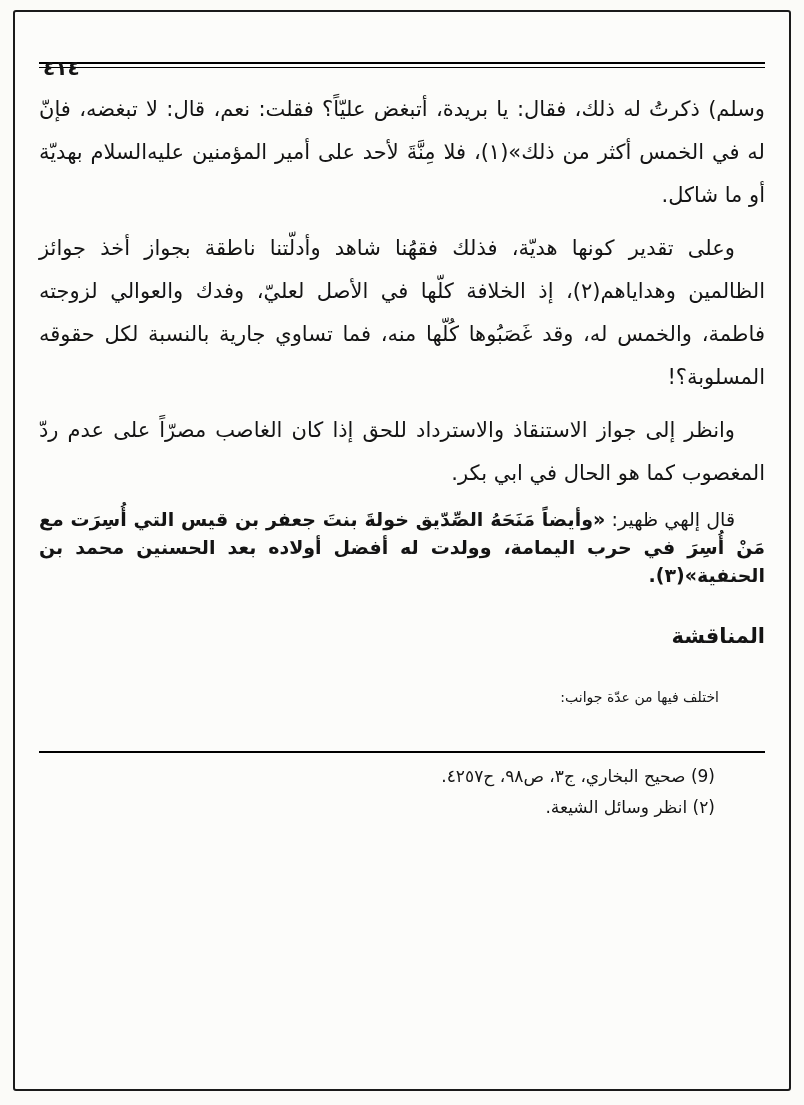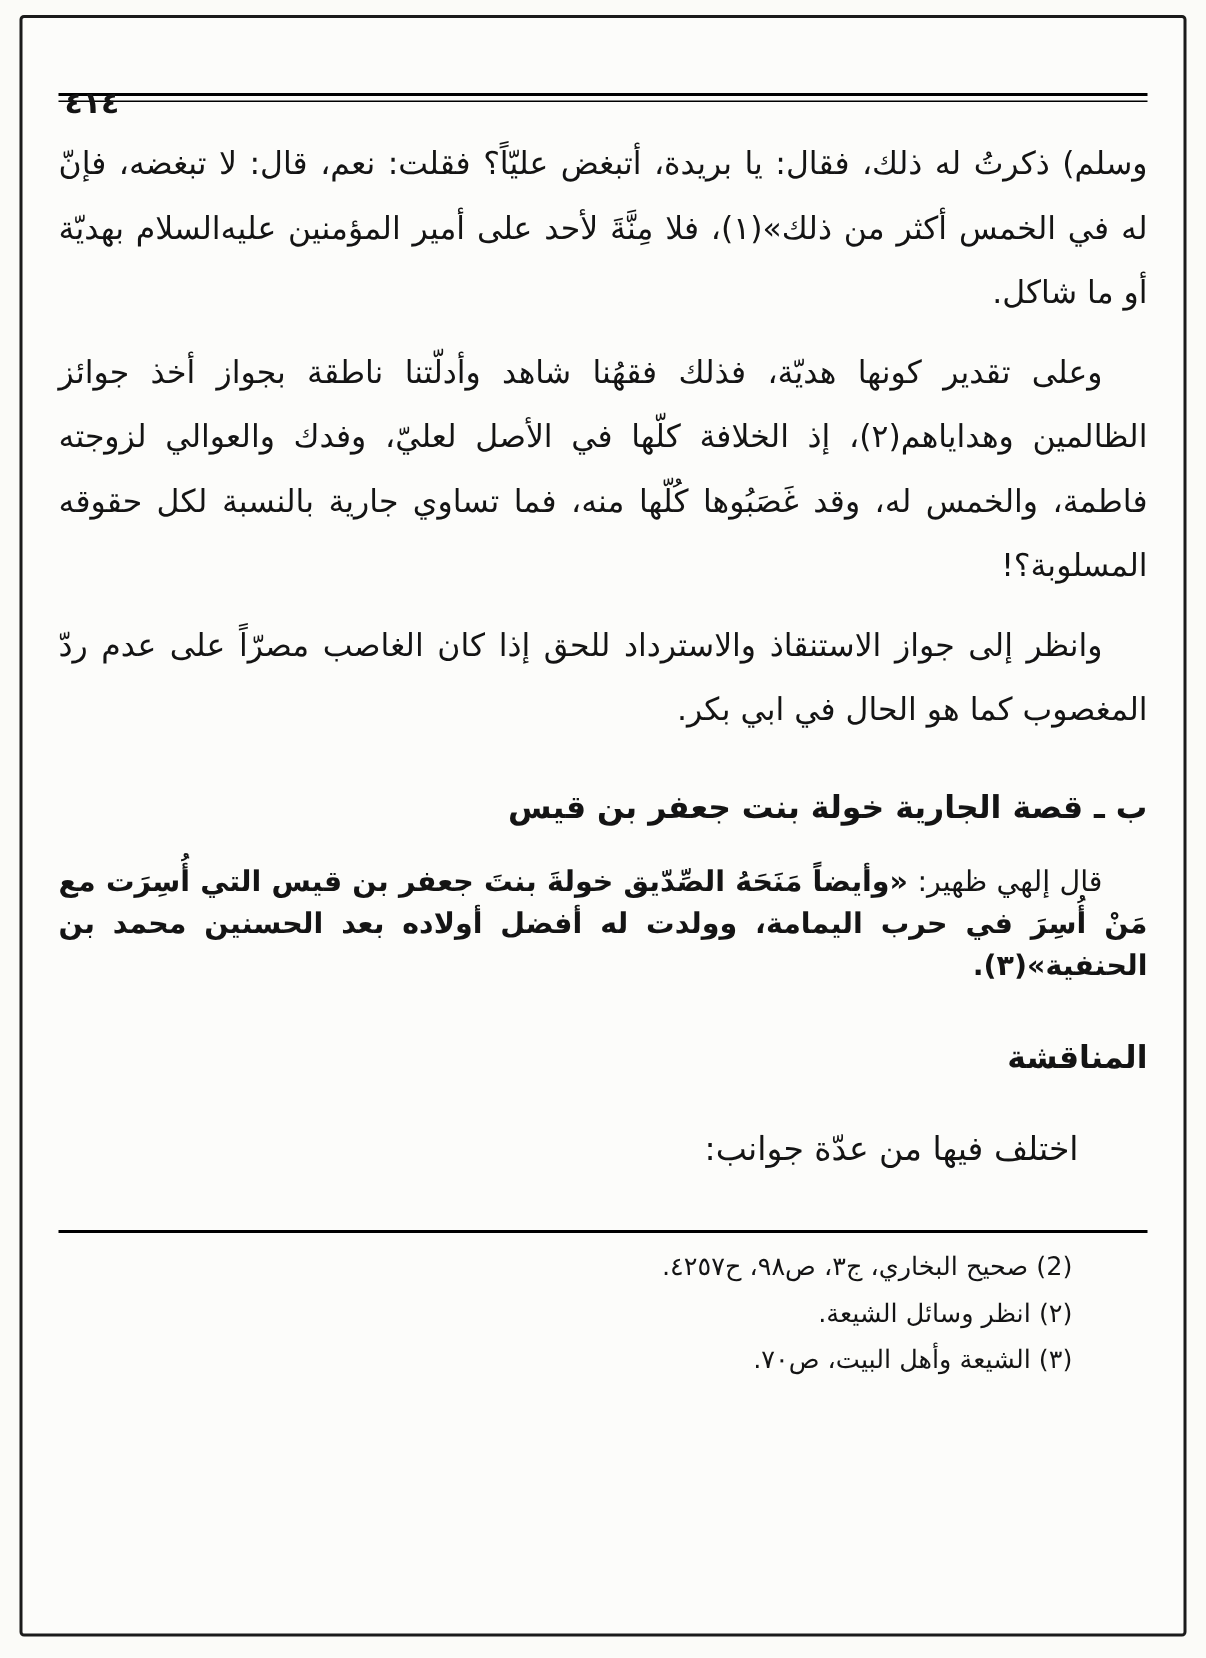--- a/index.html
+++ b/index.html
@@ -86,21 +86,21 @@
     font-weight: bold;
   }
   .discussion-heading {
     font-size: 21px;
     font-weight: bold;
     margin: 26px 0 18px 0;
   }
   .discussion-intro {
     margin: 0;
     text-indent: 46px;
-    font-size: 22px;
+    font-size: 14px;
     line-height: 43px;
   }
   .footnote-rule {
     border: none;
     border-top: 2px solid #000;
     margin: 32px 0 8px 0;
     width: 100%;
   }
   .footnotes {
     font-size: 17px;
@@ -126,33 +126,31 @@
 
   <div class="body-text">
 
     <p class="para no-indent">وسلم) ذكرتُ له ذلك، فقال: يا بريدة، أتبغض عليّاً؟ فقلت: نعم، قال: لا تبغضه، فإنّ له في الخمس أكثر من ذلك»(١)، فلا مِنَّةَ لأحد على أمير المؤمنين عليه‌السلام بهديّة أو ما شاكل.</p>
 
 
     <p class="para">وعلى تقدير كونها هديّة، فذلك فقهُنا شاهد وأدلّتنا ناطقة بجواز أخذ جوائز الظالمين وهداياهم(٢)، إذ الخلافة كلّها في الأصل لعليّ، وفدك والعوالي لزوجته فاطمة، والخمس له، وقد غَصَبُوها كُلّها منه، فما تساوي جارية بالنسبة لكل حقوقه المسلوبة؟!</p>
 
     <p class="para">وانظر إلى جواز الاستنقاذ والاسترداد للحق إذا كان الغاصب مصرّاً على عدم ردّ المغصوب كما هو الحال في ابي بكر.</p>
 
-    <div class="section-heading">ب ـ قصة الجارية خولة بنت جعفر بن قيس</div>
 
     <p class="quote-para">
       <span class="quote-lead">قال إلهي ظهير: </span><span class="quote-text">«وأيضاً مَنَحَهُ الصِّدّيق خولةَ بنتَ جعفر بن قيس التي أُسِرَت مع مَنْ أُسِرَ في حرب اليمامة، وولدت له أفضل أولاده بعد الحسنين محمد بن الحنفية»(٣).</span>
     </p>
 
     <div class="discussion-heading">المناقشة</div>
 
     <p class="discussion-intro">اختلف فيها من عدّة جوانب:</p>
 
     <hr class="footnote-rule">
 
     <div class="footnotes">
-      <p class="footnote-item">(2) صحيح البخاري، ج٣، ص٩٨، ح٤٢٥٧.</p>
+      <p class="footnote-item">(9) صحيح البخاري، ج٣، ص٩٨، ح٤٢٥٧.</p>
       <p class="footnote-item">(٢) انظر وسائل الشيعة.</p>
-      <p class="footnote-item">(٣) الشيعة وأهل البيت، ص٧٠.</p>
     </div>
 
   </div>
 
 </div>
 
 </body></html>

